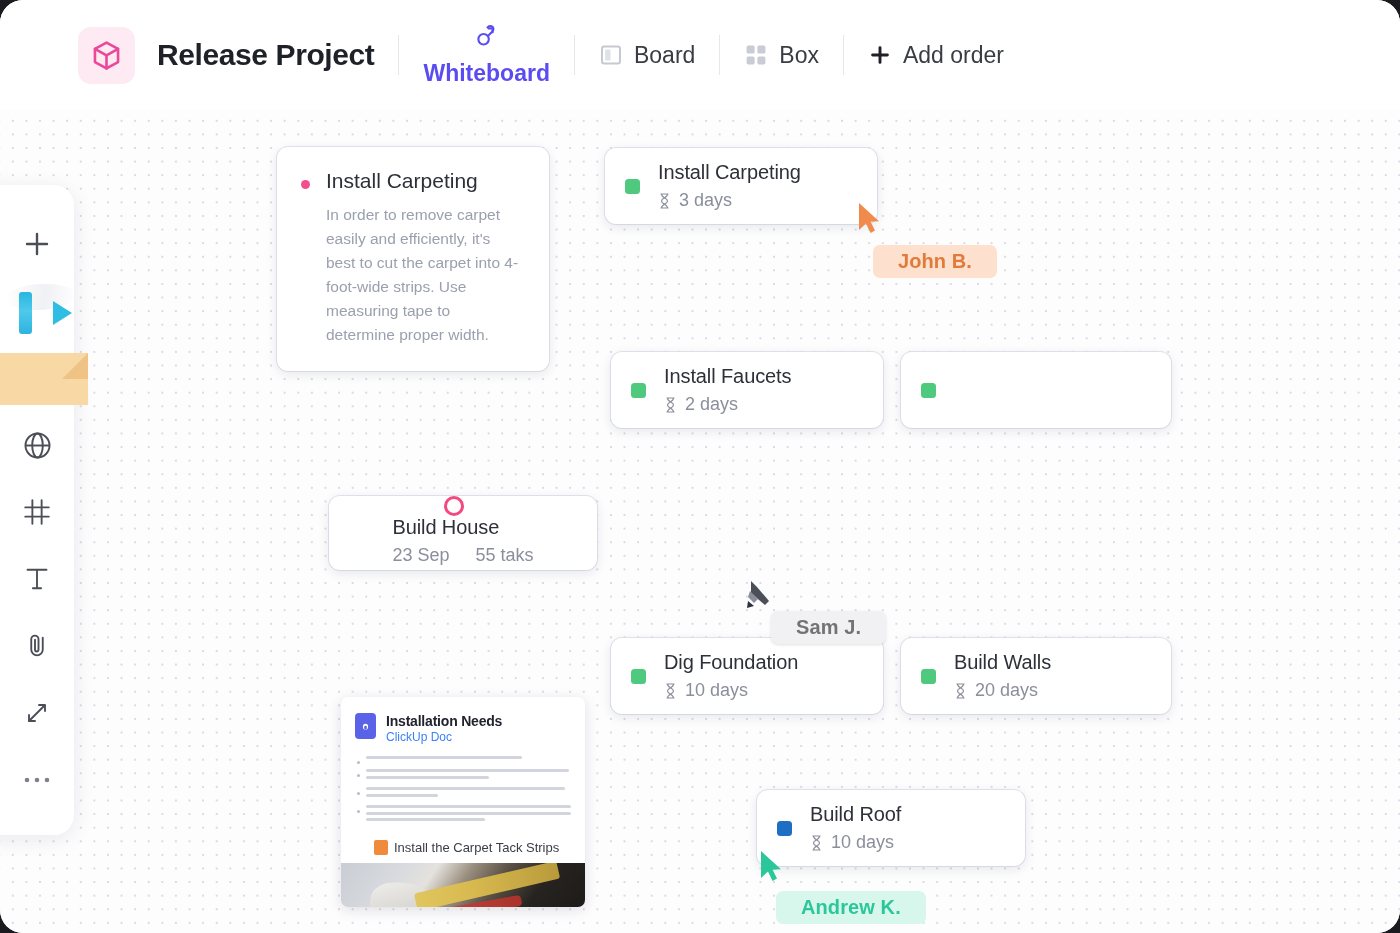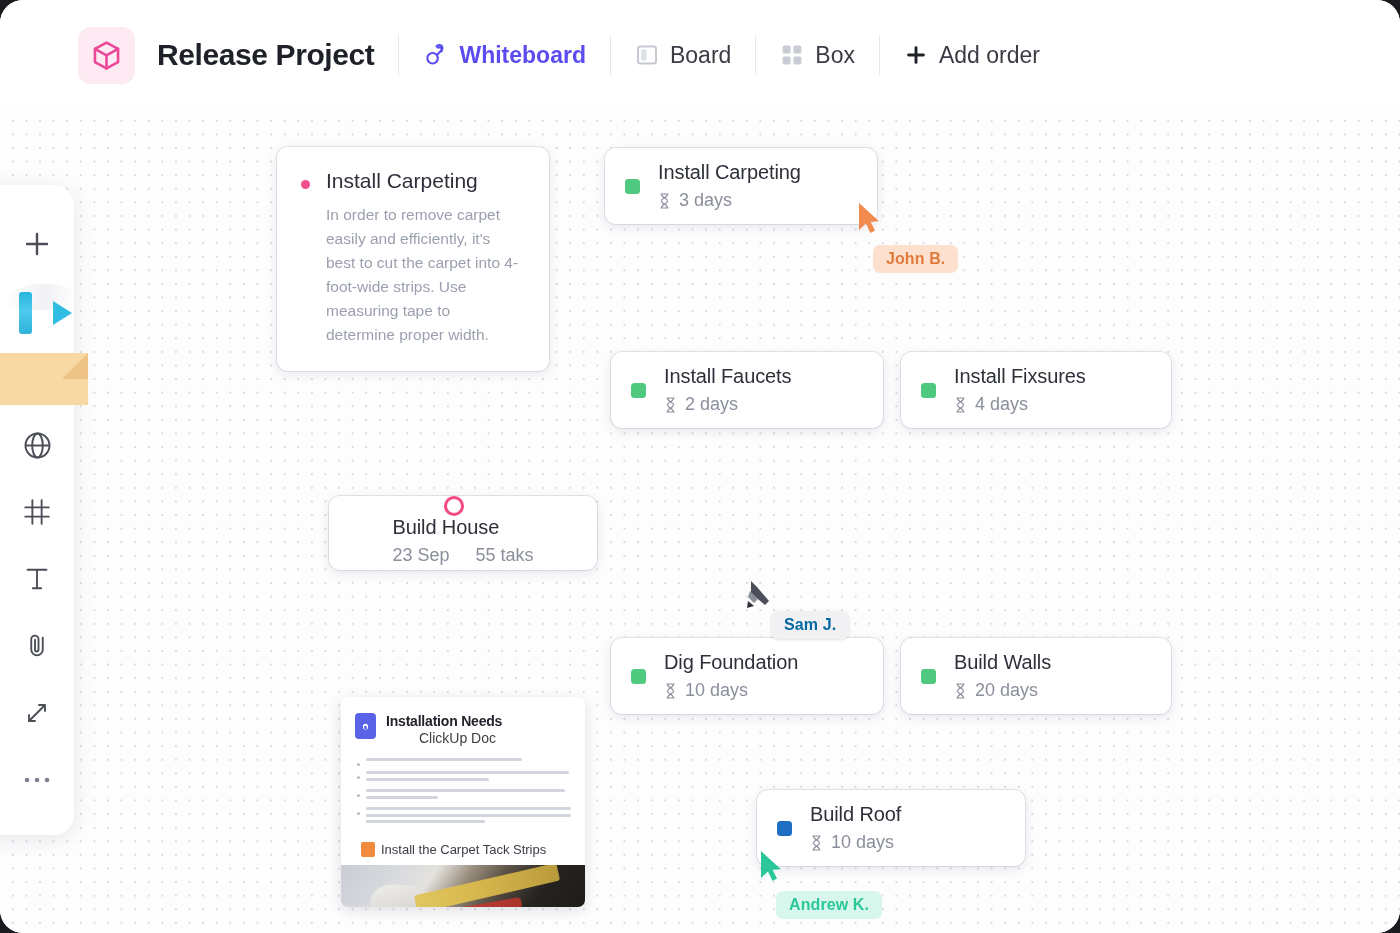--- a/index.html
+++ b/index.html
@@ -61,21 +61,21 @@
 
   .tab {
     display: flex;
     align-items: center;
     gap: 11px;
     font-size: 23px;
     color: #3a3c44;
     white-space: nowrap;
     cursor: pointer;
   }
-  .tab.active { color: #5a4cf0; font-weight: bold; }
+  .tab.active { color: #5a4cf0; font-weight: bold; flex-direction: column; }
   .tab-icon { display: flex; align-items: center; flex: none; }
 
   
   .canvas {
     position: absolute;
     top: 110px; left: 0; right: 0; bottom: 0;
     background-color: #fdfdfe;
     background-image: radial-gradient(#d9dae2 1.05px, transparent 1.05px);
     background-size: 13.6px 13.6px;
     background-position: 6px 4px;
@@ -224,31 +224,31 @@
   }
   .doc-head { display: flex; gap: 10px; padding: 16px 14px 8px 14px; }
   .doc-icon {
     width: 21px; height: 26px;
     border-radius: 4px;
     background: #5a63e8;
     flex: none;
     display: flex; align-items: center; justify-content: center;
   }
   .doc-title { font-size: 14px; font-weight: bold; color: #21242c; letter-spacing: -0.2px; }
-  .doc-sub { font-size: 14px; color: #404040; margin-top: 1px; margin-left: 33px; }
+  .doc-sub { font-size: 12px; color: #3b82f6; margin-top: 1px; }
 
   .doc-lines { padding: 4px 14px 0 16px; }
   .doc-bullet-row { display: flex; gap: 6px; margin-bottom: 5px; }
   .doc-bdot { width: 3px; height: 3px; border-radius: 50%; background: #b9bdc8; margin-top: 5px; flex: none; }
   .doc-bcol { flex: 1; }
   .doc-line { height: 3px; border-radius: 2px; background: #d2d5de; margin-bottom: 3.5px; }
 
   .doc-sub-head {
     display: flex; align-items: center; gap: 6px;
-    padding: 10px 14px 6px 20px;
+    padding: 10px 14px 6px 33px;
   }
   .doc-sub-icon { width: 14px; height: 15px; border-radius: 2px; background: #f08a3c; flex: none; }
   .doc-sub-text { font-size: 13px; color: #3a3d46; white-space: nowrap; }
 
   .doc-photo {
     height: 68px;
     margin: 2px 0 0 0;
     background:
       linear-gradient(125deg, #c9cdd4 0%, #d8dade 22%, #e4e2de 34%, #9a8f7e 46%, #5d5347 58%, #262320 74%, #1b1916 100%);
     position: relative;
@@ -277,30 +277,30 @@
     background: linear-gradient(160deg,#f0efec,#c7c5bf);
     border-radius: 40% 45% 18% 18%;
     transform: rotate(5deg);
   }
 
   
   .cursor { position: absolute; z-index: 35; }
   .cursor-tag {
     position: absolute;
     z-index: 35;
-    font-size: 16px;
+    font-size: 20px;
     font-weight: bold;
-    padding: 5px 13px;
+    padding: 5px 25px;
     border-radius: 7px;
     white-space: nowrap;
     letter-spacing: 0.1px;
   }
   .tag-orange { background: #fde0cd; color: #e07b3c; }
   .tag-green  { background: #d8f7ec; color: #2bc79a; }
-  .tag-grey   { background: #f1f1f3; color: #0369a1; box-shadow: 0 1px 3px rgba(0,0,0,.12); }
+  .tag-grey   { background: #f1f1f3; color: #737373; box-shadow: 0 1px 3px rgba(0,0,0,.12); }
 
   .svg-layer {
     position: absolute;
     inset: 0;
     pointer-events: none;
     z-index: 8;
   }
   .svg-layer.top { z-index: 20; }
 </style>
 </head>
@@ -436,30 +436,20 @@
             <path d="M2 1h8M2 15h8M3 1c0 4 6 4 6 7s-6 3-6 7"></path>
             <path d="M9 1c0 4-6 4-6 7s6 3 6 7"></path>
           </svg>
           <span>2 days</span>
         </div>
       </div>
     </div>
 
     <div class="card task-card" style="left:901px; top:242px; width:270px; height:76px;">
       <div class="task-dot" style="background:#4ec97e;"></div>
-      <div class="task-body">
-        <div class="task-title">Install Fixsures</div>
-        <div class="task-meta">
-          <svg class="hourglass" viewBox="0 0 12 16" fill="none" stroke="#8b8f9c" stroke-width="1.2">
-            <path d="M2 1h8M2 15h8M3 1c0 4 6 4 6 7s-6 3-6 7"></path>
-            <path d="M9 1c0 4-6 4-6 7s6 3 6 7"></path>
-          </svg>
-          <span>4 days</span>
-        </div>
-      </div>
     </div>
 
     <div class="card task-card" style="left:329px; top:386px; width:268px; height:74px;flex-direction:column;">
       <div style="width:20px;height:20px;border-radius:50%;border:3px solid #f2497f;flex:none;margin-right:18px;"></div>
       <div class="task-body">
         <div class="task-title">Build House</div>
         <div class="meta-row">
           <span class="meta-text">23 Sep</span>
           <span class="meta-text">55 taks</span>
         </div>

